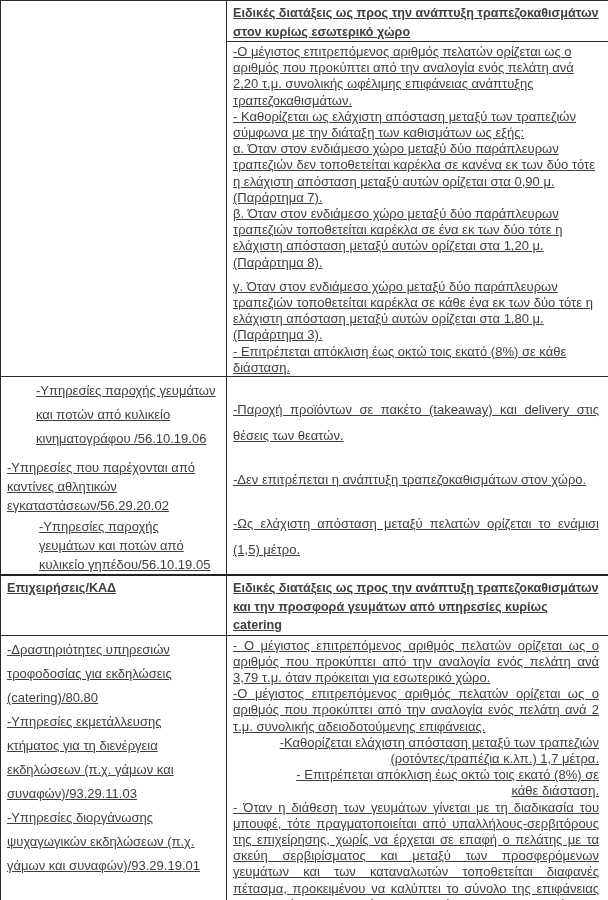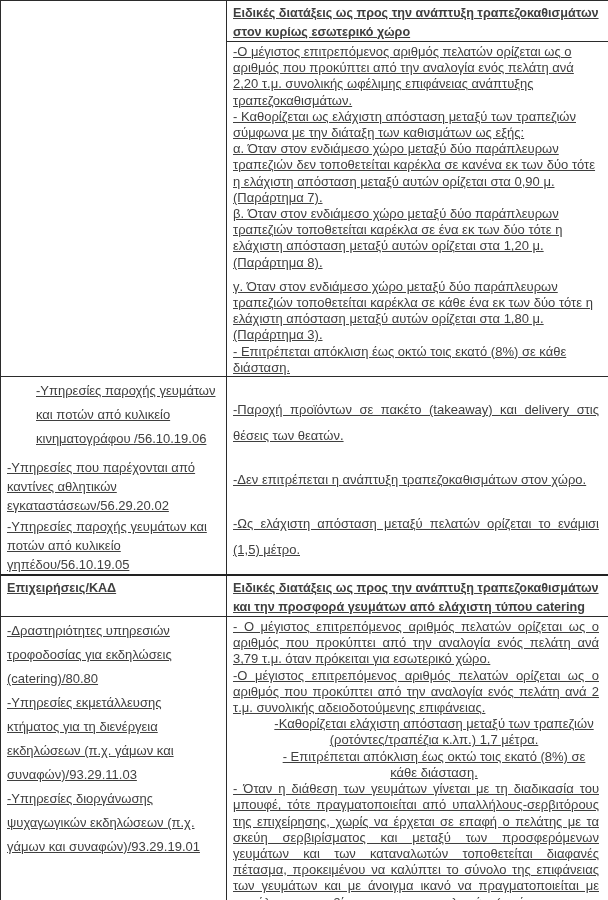--- a/index.html
+++ b/index.html
@@ -39,28 +39,28 @@
     line-height:18.5px;
     padding-top:3px;
   }
   p { margin:0; padding:0; font-size:13px; }
   
   .r2r p { line-height:16.2px; }
   .r2r p.gap { margin-top:8px; }
   
   .r3l p.p1 { line-height:24px;margin-left:29px; }
   .r3l p.p2 { line-height:19px; margin-top:7px; }
-  .r3l p.p3 { line-height:19px; margin-top:2px; }
+  .r3l p.p3 { line-height:19px; margin-top:2px;margin-left:32px; }
   
   .r3r p { line-height:26px; text-align:justify;margin-top:18px; }
   
   .r5l p { line-height:24px; }
   
   .r5r p { line-height:16.2px; text-align:justify; }
-  .r5r p.no-just { text-align:center;margin-left:36px; }
+  .r5r p.no-just { text-align:right;margin-left:36px; }
 </style>
 </head>
 <body>
 
 <div class="page">
   <table class="doc">
     <colgroup>
         <col class="c1">
         <col class="c2">
       </colgroup>
@@ -101,21 +101,21 @@
           <p>-Ως ελάχιστη απόσταση μεταξύ πελατών ορίζεται το ενάμισι (1,5) μέτρο.</p>
         </div>
       </td>
     </tr>
 
     <tr class="r4">
       <td class="hdr">
         <div class="clip">Επιχειρήσεις/ΚΑΔ</div>
       </td>
       <td class="hdr">
-        <div class="clip">Ειδικές διατάξεις ως προς την ανάπτυξη τραπεζοκαθισμάτων και την προσφορά γευμάτων από ελάχιστη τύπου catering</div>
+        <div class="clip">Ειδικές διατάξεις ως προς την ανάπτυξη τραπεζοκαθισμάτων και την προσφορά γευμάτων από υπηρεσίες κυρίως catering</div>
       </td>
     </tr>
 
     <tr class="r5">
       <td class="r5l">
         <div class="clip">
           <p>-Δραστηριότητες υπηρεσιών τροφοδοσίας για εκδηλώσεις (catering)/80.80</p>
           <p>-Υπηρεσίες εκμετάλλευσης κτήματος για τη διενέργεια εκδηλώσεων (π.χ. γάμων και συναφών)/93.29.11.03</p>
           <p>-Υπηρεσίες διοργάνωσης ψυχαγωγικών εκδηλώσεων (π.χ. γάμων και συναφών)/93.29.19.01</p>
         </div>

